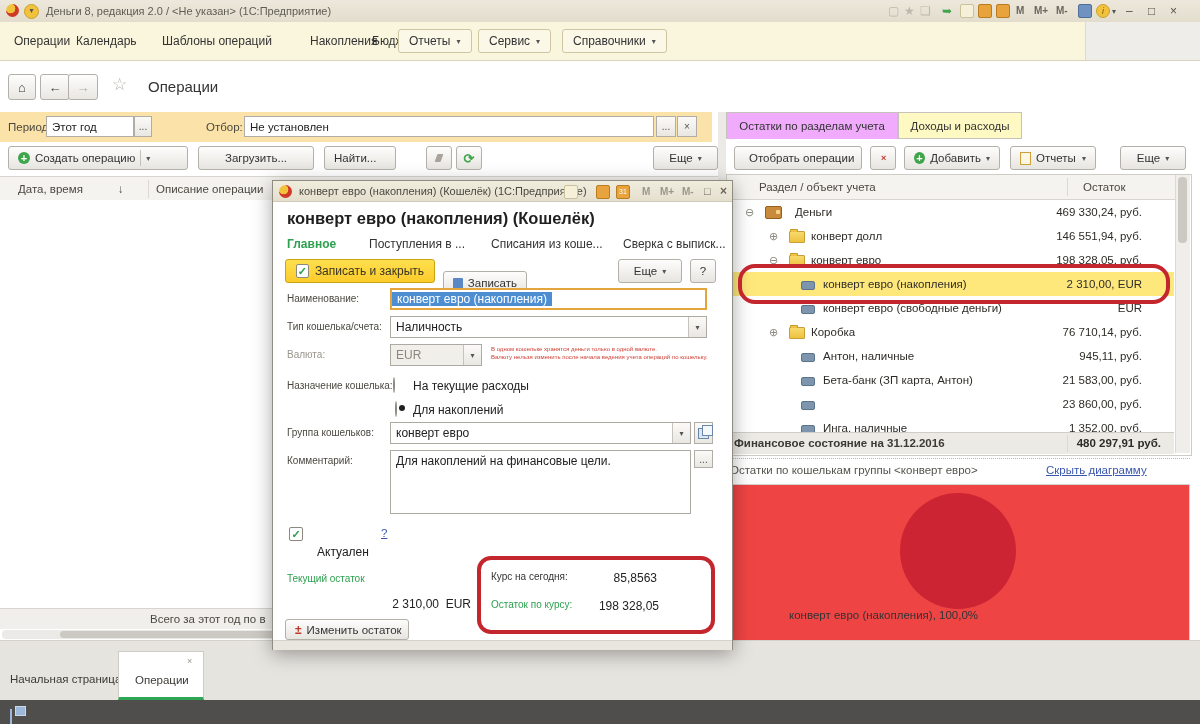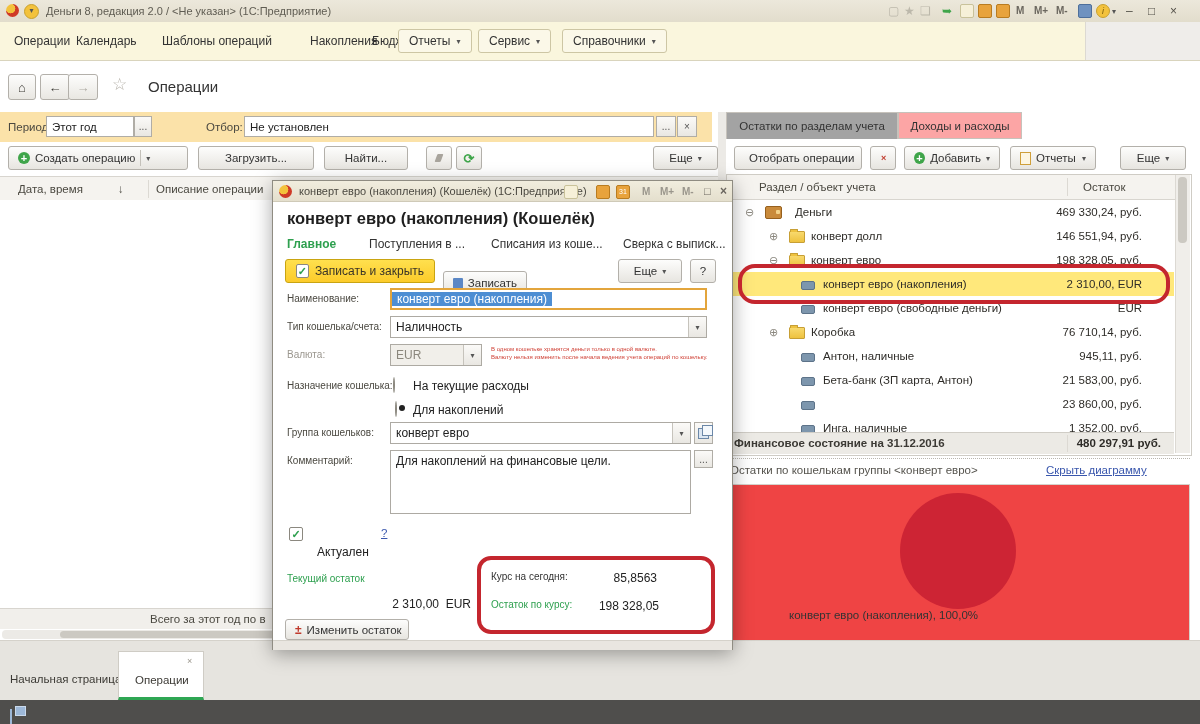--- a/index.html
+++ b/index.html
@@ -62,22 +62,22 @@
   .theader{background:#f5f3ef;border-top:1px solid #d8d5cf;border-bottom:1px solid #d8d5cf;}
   .hlabel{font-size:11.5px;color:#4a4840;line-height:24px;}
   .vline{width:1px;background:#dcd9d3;}
   .tfooter{background:#f1efeb;border-top:1px solid #d8d5cf;}
   .scrolltrack{background:#eceae6;border-radius:4px;}
   .scrollthumb{background:#ccc9c2;border-radius:4px;}
 
   
   .rtab{height:27px;box-sizing:border-box;border:1px solid #c6c2bb;display:flex;align-items:center;
         justify-content:center;font-size:11.5px;color:#333;}
-  .rtab.active{background:#a3a3a3;border-bottom:none;}
-  .rtab.inactive{background:#fca5a5;}
+  .rtab.active{background:#f0abfc;border-bottom:none;}
+  .rtab.inactive{background:#fef9c3;}
   .treebox{border:1px solid #cfccc5;background:#fff;}
   .trow{position:absolute;height:24px;width:447px;}
   .trow .lbl{font-size:11.5px;color:#2e2c28;line-height:24px;position:absolute;}
   .trow .val{font-size:11.5px;color:#2e2c28;line-height:24px;position:absolute;right:28px;text-align:right;}
   .trow.hl{background:#ffe87b;}
   .expander{position:absolute;font-size:11px;color:#8b887f;line-height:24px;}
   .ico-folder{position:absolute;top:7px;width:14px;height:10px;background:linear-gradient(#f8d96d,#eec23f);
               border:1px solid #c79f35;border-radius:1px;}
   .ico-folder::before{content:"";position:absolute;top:-3px;left:0;width:6px;height:2px;background:#eec23f;
               border:1px solid #c79f35;border-bottom:none;border-radius:1px 1px 0 0;}
@@ -224,21 +224,21 @@
 
   <div class="abs btn" style="left:8px;top:146px;width:180px;">
     <span class="circle-plus">+</span>
     <span class="tx">Создать операцию</span>
     <span class="divline"></span>
     <span class="caret">▾</span>
   </div>
   <div class="abs btn" style="left:198px;top:146px;width:116px;justify-content:center;">
     <span class="tx">Загрузить...</span>
   </div>
-  <div class="abs btn" style="left:324px;top:146px;width:84px;justify-content:center;">
+  <div class="abs btn" style="left:324px;top:146px;width:72px;">
     <span class="tx">Найти...</span>
   </div>
   <div class="abs btn" style="left:426px;top:146px;width:26px;justify-content:center;">
     <span class="eraser"></span>
   </div>
   <div class="abs btn" style="left:456px;top:146px;width:26px;justify-content:center;">
     <span class="refresh-g">⟳</span>
   </div>
   <div class="abs btn" style="left:653px;top:146px;width:65px;justify-content:center;">
     <span class="tx">Еще</span>

